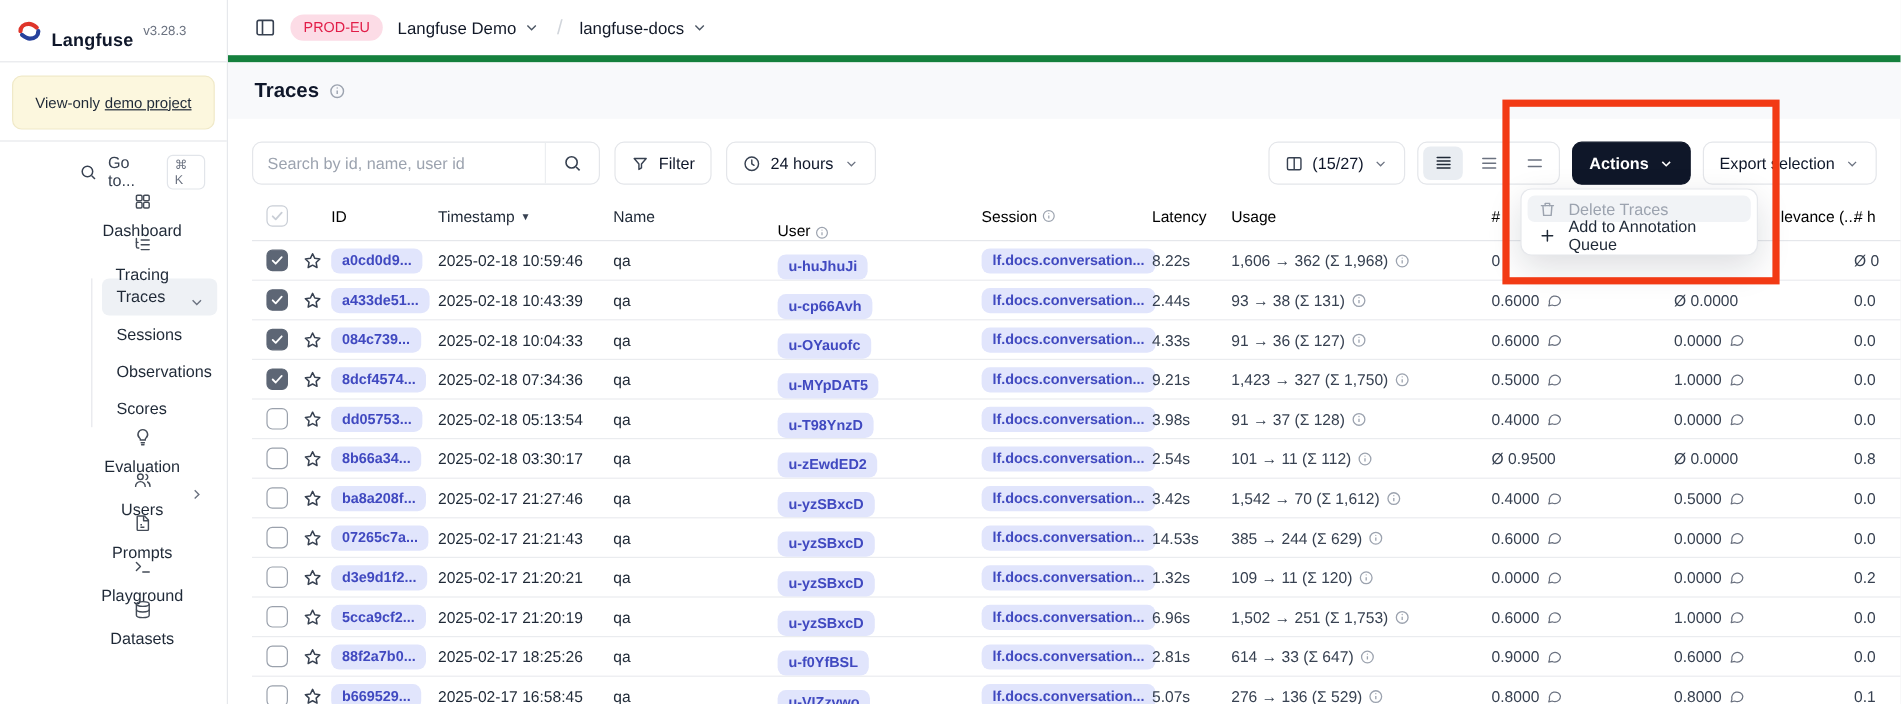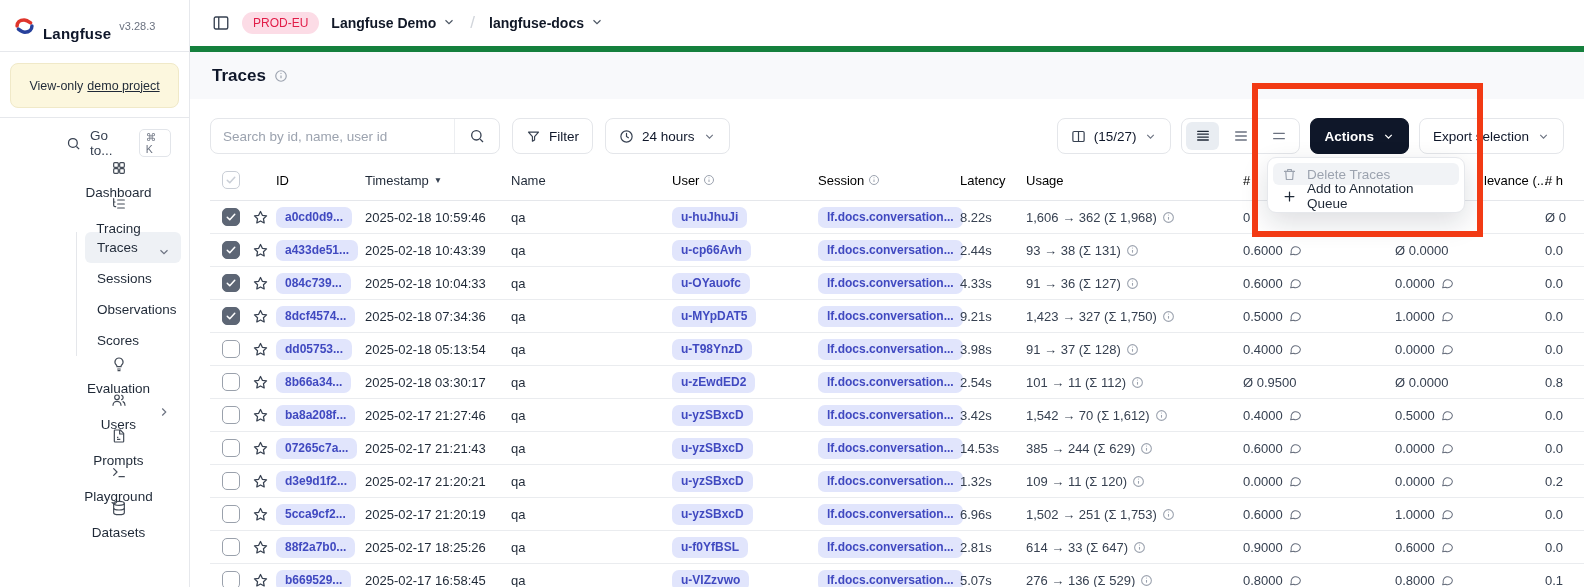--- a/index.html
+++ b/index.html
@@ -21,21 +21,21 @@
   .nav-item{display:flex;align-items:center;gap:9px;height:36px;padding:0 10px;font-size:13.5px;color:#1f2937;border-radius:6px;cursor:pointer;flex-direction:column;}
   .nav-item .chev{margin-left:auto;color:#6b7280;}
   .nav-sub{margin-left:20px;border-left:1px solid #e5e7eb;padding-left:8px;}
   .nav-subitem{display:flex;align-items:center;height:31px;padding:0 12px;font-size:13.5px;color:#1f2937;border-radius:6px;cursor:pointer;}
   .nav-subitem.active{background:#eef1f5;font-weight:500;}
   .icn{color:#434b57;}
 
   
   .topbar{position:absolute;left:190px;top:0;right:0;height:52px;background:#fff;border-bottom:6px solid #15803d;box-sizing:border-box;display:flex;align-items:center;gap:12px;padding:0 22px;}
   .env-badge{background:#fcdce6;color:#e11d48;font-size:12px;font-weight:500;padding:4px 11px;border-radius:999px;}
-  .crumb{display:flex;align-items:flex-start;gap:6px;font-size:14px;font-weight:700;color:#111827;cursor:pointer;}
+  .crumb{display:flex;align-items:center;gap:6px;font-size:14px;font-weight:400;color:#111827;cursor:pointer;}
   .crumb .chev{color:#4b5563;}
   .crumb-sep{color:#d1d5db;font-size:17px;padding:0 2px;}
 
   
   .titleband{position:absolute;left:190px;top:52px;right:0;height:47px;background:#f8f9fb;display:flex;align-items:center;gap:8px;padding:0 22px;box-sizing:border-box;}
   .page-title{font-size:17px;font-weight:700;color:#0f172a;}
 
   
   .toolbar{position:absolute;left:210px;top:118px;right:20px;height:36px;display:flex;align-items:center;gap:12px;}
   .btn{height:36px;box-sizing:border-box;border:1px solid #e4e6ea;border-radius:8px;background:#fff;display:flex;align-items:center;gap:8px;padding:0 13px;font-size:13.5px;color:#0f172a;cursor:pointer;white-space:nowrap;}
@@ -53,21 +53,21 @@
 
   
   .table{position:absolute;left:210px;top:160px;right:0;bottom:0;}
   .thead{position:relative;height:40px;border-bottom:1px solid #e5e7eb;}
   .trow{position:relative;height:33px;border-bottom:1px solid #eaecef;box-sizing:border-box;}
   .cell{position:absolute;top:0;height:100%;display:flex;align-items:center;font-size:13px;color:#374151;white-space:nowrap;}
   .hcell{font-weight:500;color:#000000;}
   .sort-arrow{font-size:8.5px;margin-left:5px;color:#374151;}
   .c-check{left:12px;} .c-star{left:42px;color:#374151;cursor:pointer;}
   .c-id{left:66px;} .c-ts{left:155px;color:#1f2937;} .c-name{left:301px;color:#1f2937;}
-  .c-user{left:462px;} .c-session{left:608px;} .c-latency{left:750px;} .c-usage{left:816px;gap:5px;}
+  .c-user{left:438px;align-items:flex-end;} .c-session{left:608px;} .c-latency{left:750px;} .c-usage{left:816px;gap:5px;}
   .c-s1{left:1033px;gap:4px;} .c-s2{left:1185px;gap:4px;} .c-s3{left:1335px;}
   .h-s2frag{left:1274px;} 
   .badge{background:#e1e5fc;color:#4049c0;font-weight:700;font-size:12px;padding:3px 9px;border-radius:7px;line-height:1.25;cursor:pointer;}
   .cbx{width:18px;height:18px;border:1.5px solid #9aa1ac;border-radius:5px;background:#fff;box-sizing:border-box;display:flex;align-items:center;justify-content:center;cursor:pointer;}
   .cbx svg{visibility:hidden;}
   .cbx.checked{background:#5d6675;border-color:#5d6675;}
   .cbx.checked svg{visibility:visible;}
   .cbx.header-mixed{border-color:#c9ced6;}
   .cbx.header-mixed svg{visibility:visible;color:#c9ced6;}
   .cbx.checked svg{color:#fff;}

